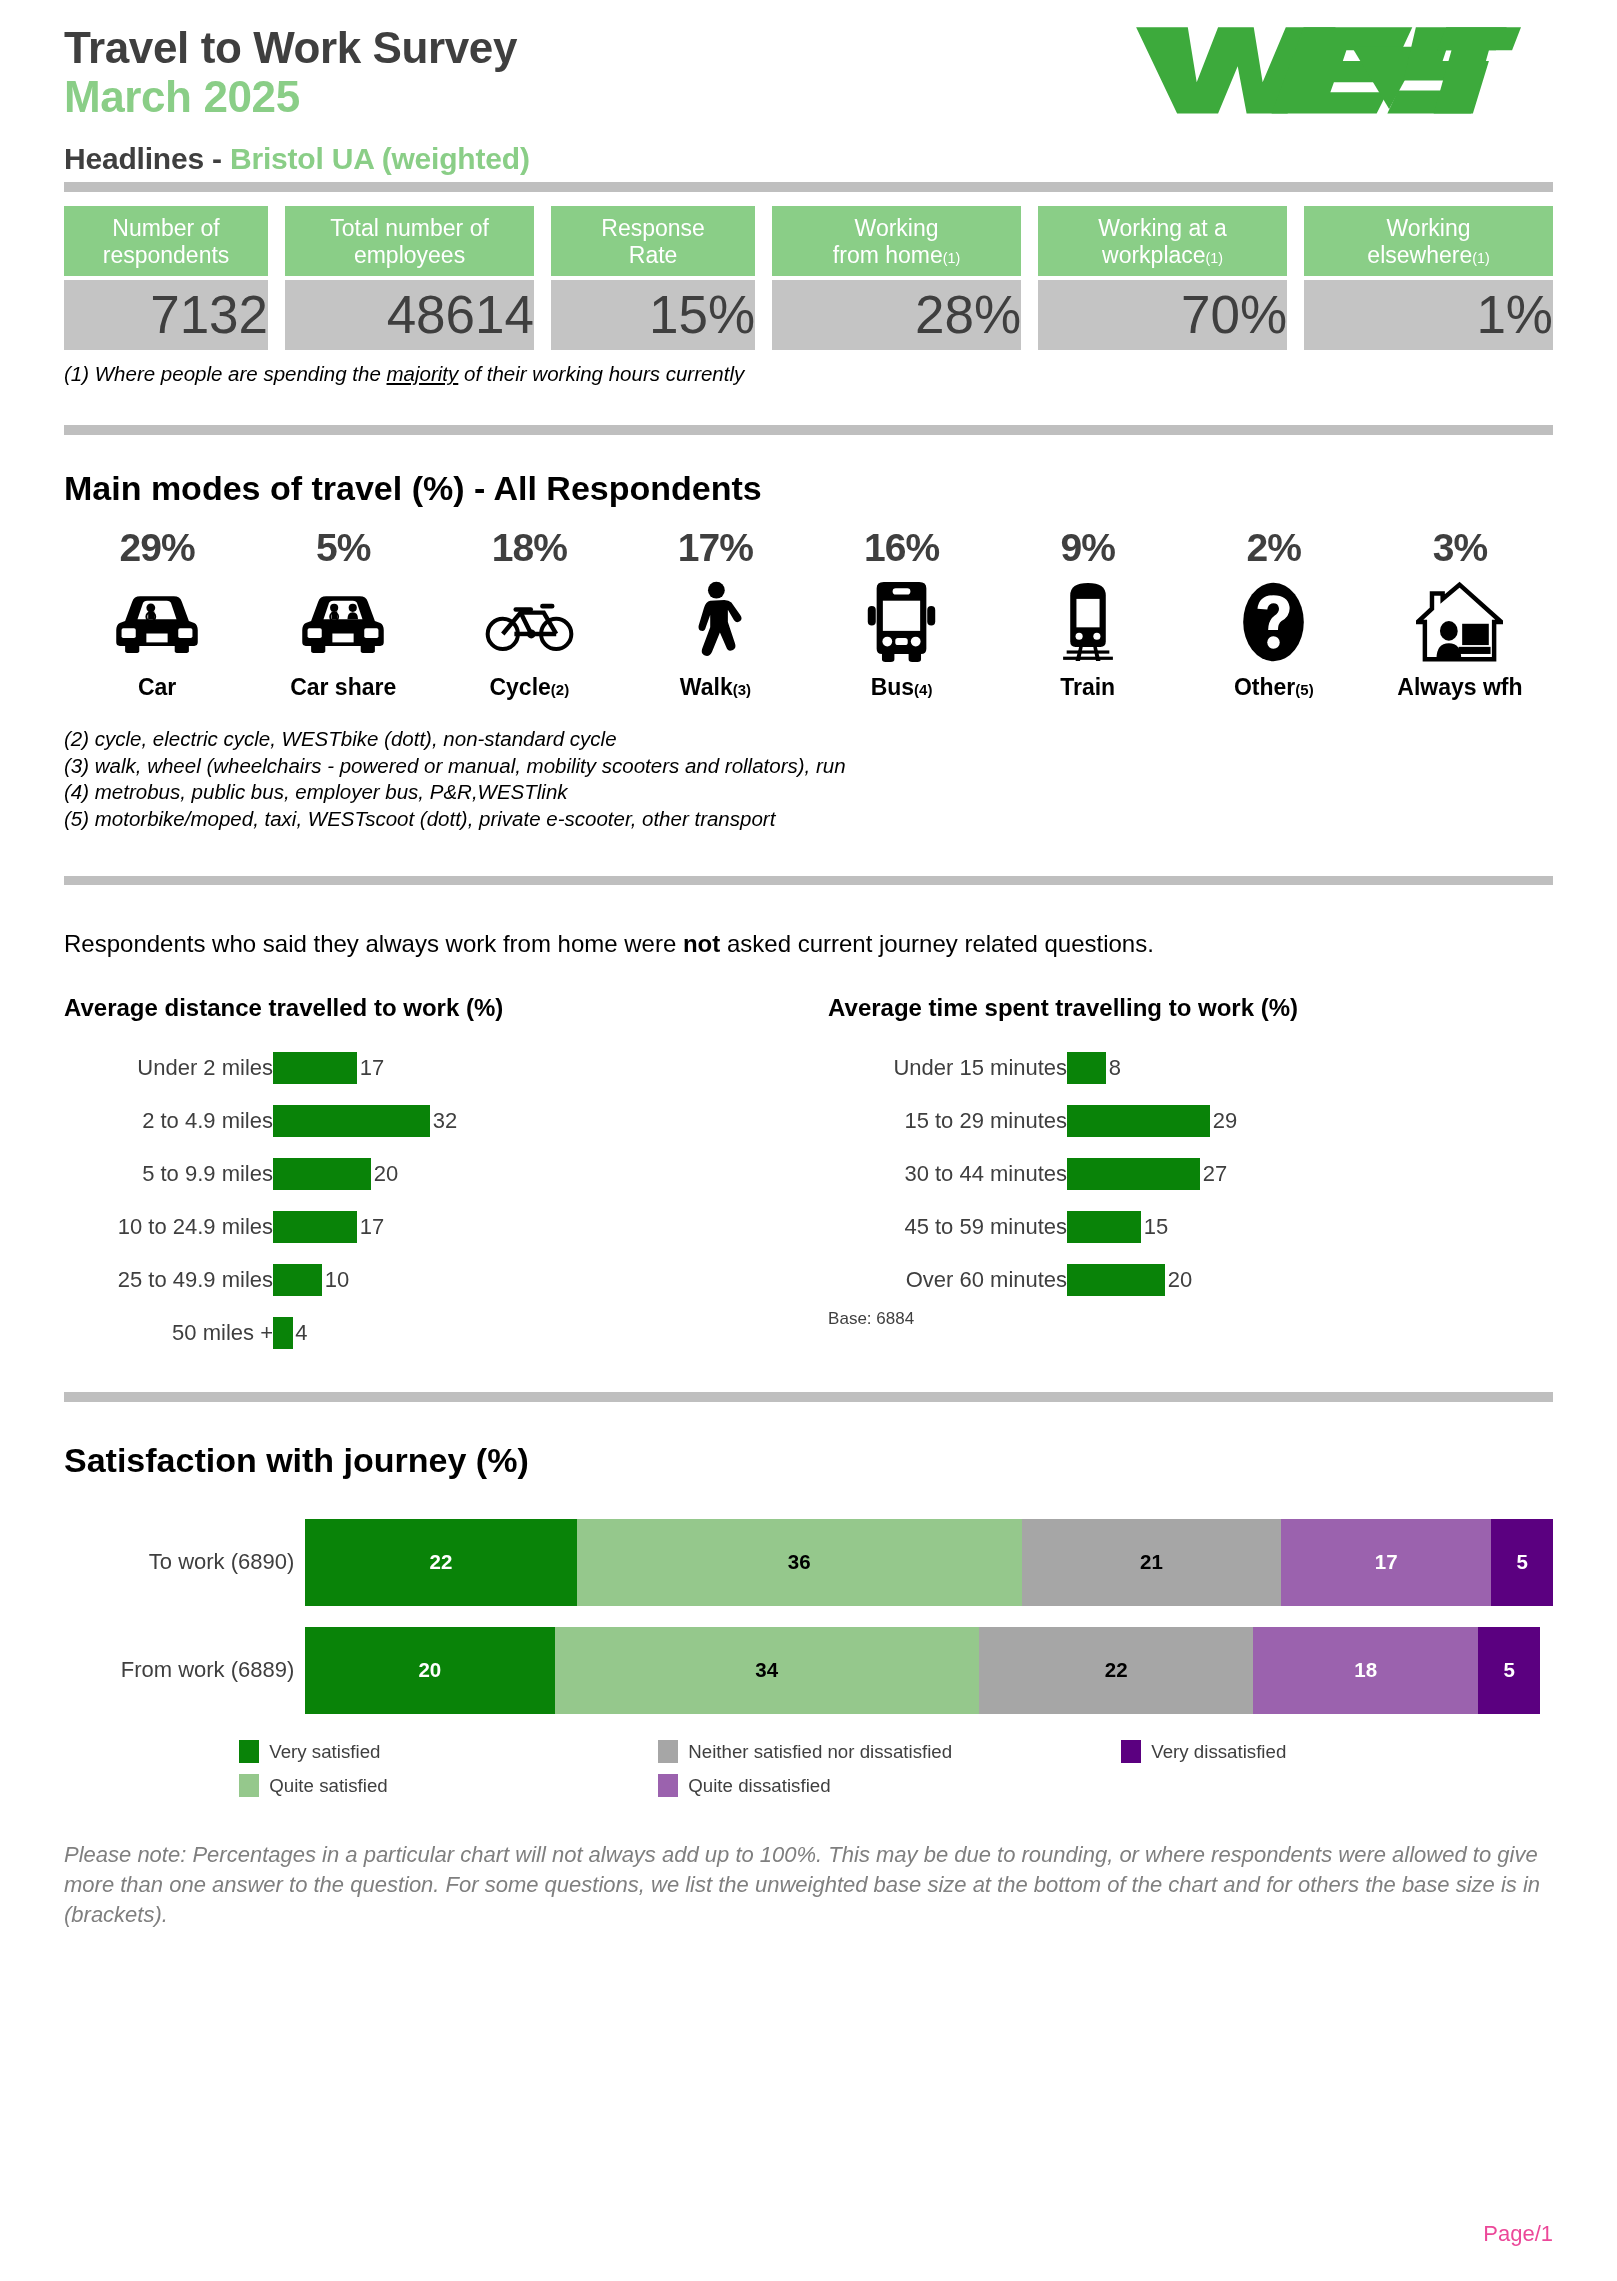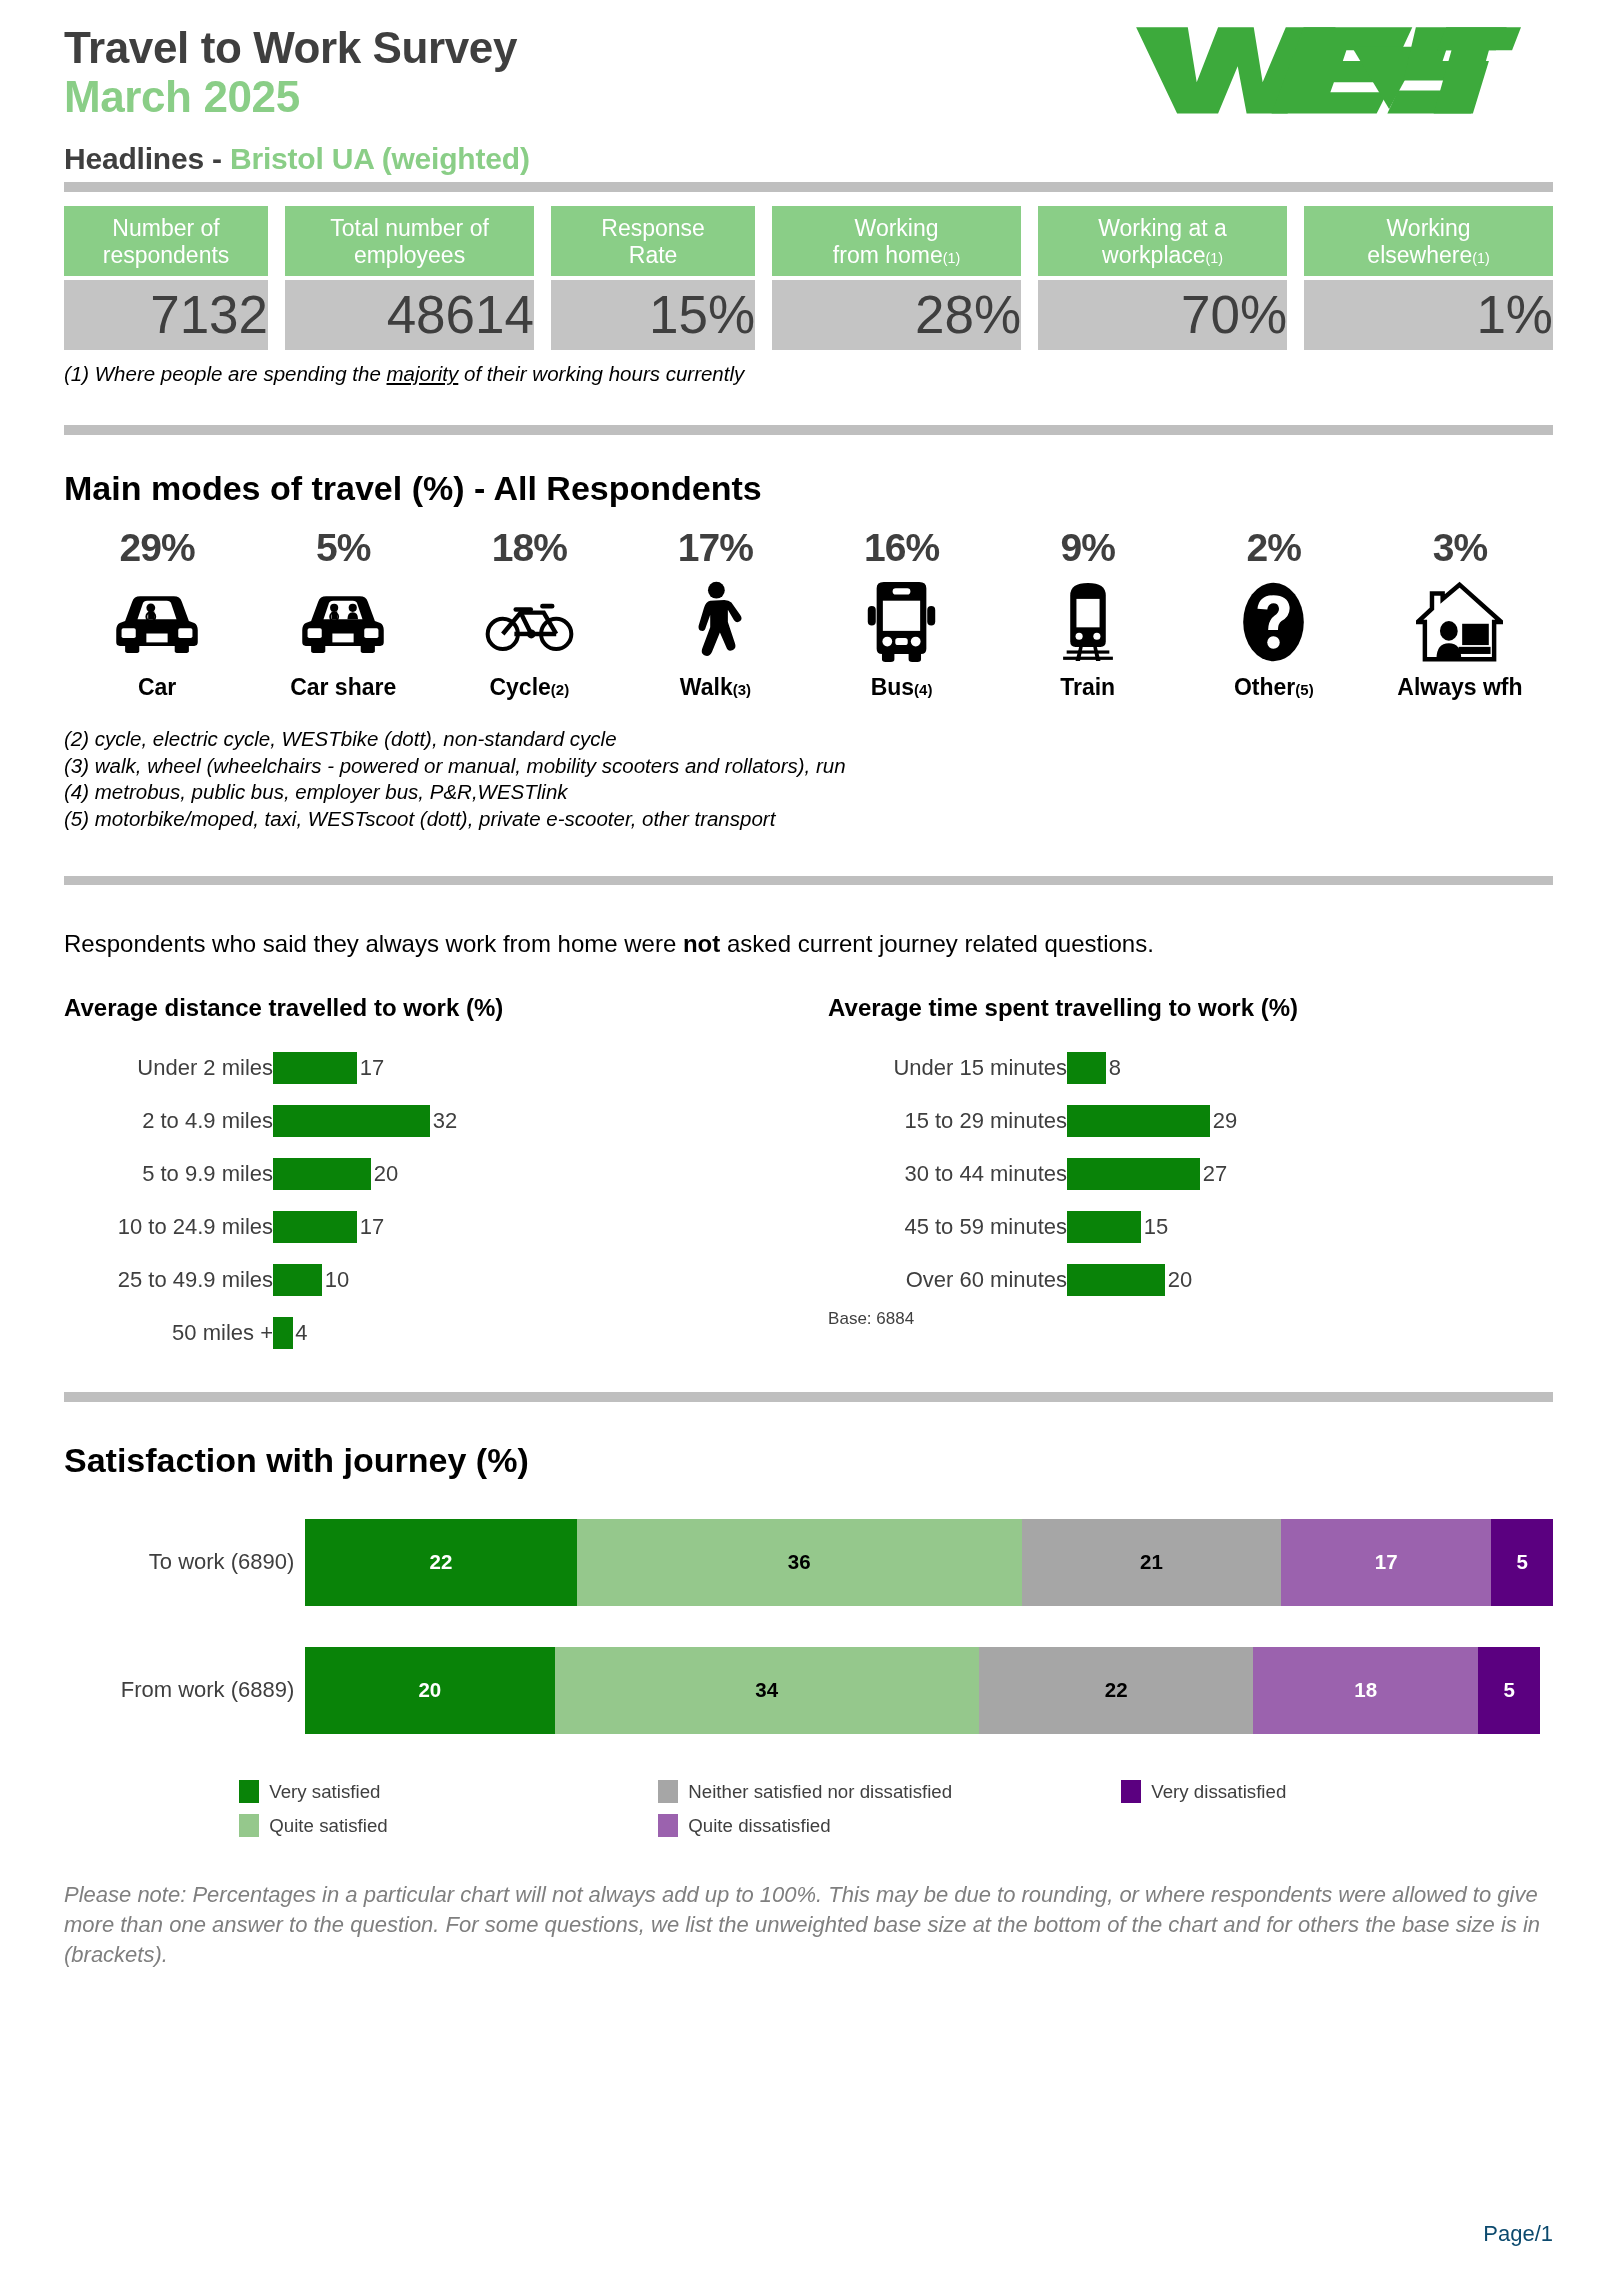--- a/index.html
+++ b/index.html
@@ -191,21 +191,21 @@
     color: #3f3f3f;
     margin-top: 1.8px;
   }
   .base-note.dist { margin-left: 1.8px; }
 
   
   .sat-rows { margin-top: 39px; }
   .sat-row {
     display: flex;
     align-items: center;
-    margin-bottom: 41px;
+    margin-bottom: 21px;
   }
   .sat-label {
     width: 241px;
     text-align: right;
     font-size: 22px;
     color: #3f3f3f;
     padding-right: 10.7px;
     box-sizing: border-box;
     white-space: nowrap;
   }
@@ -246,21 +246,21 @@
     font-style: italic;
     font-size: 22px;
     line-height: 1.38;
     color: #7f7f7f;
   }
   .page-num {
     position: absolute;
     right: 64px;
     bottom: 34px;
     font-size: 22px;
-    color: #0c4a6e;
+    color: #ec4899;
   }
 </style>
 </head>
 <body>
 
 <div class="page">
 
   <div class="header">
     <div class="title-main">Travel to Work Survey</div>
     <div class="title-sub">March 2025</div>

